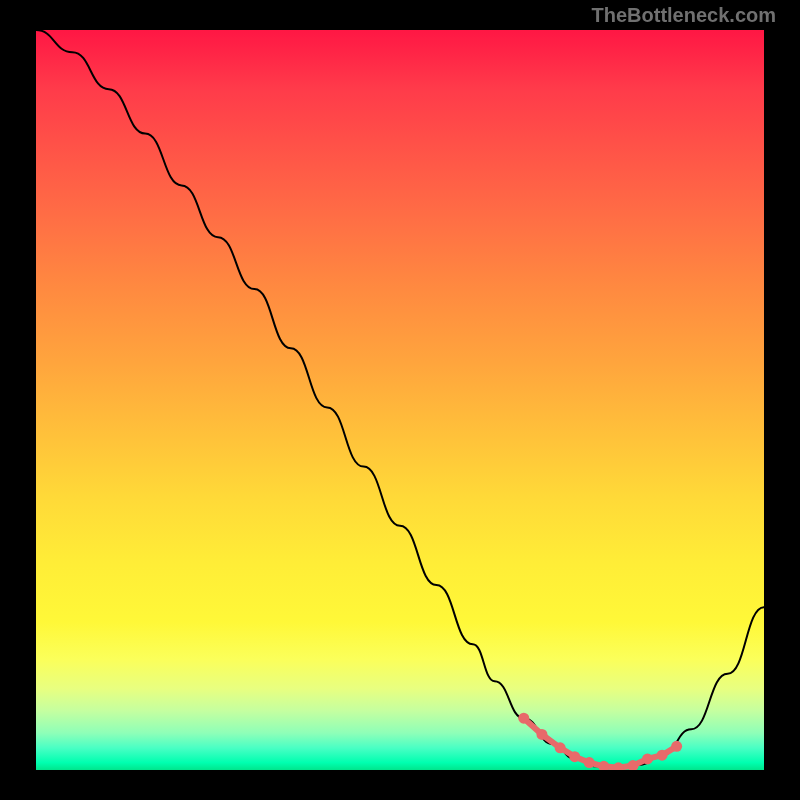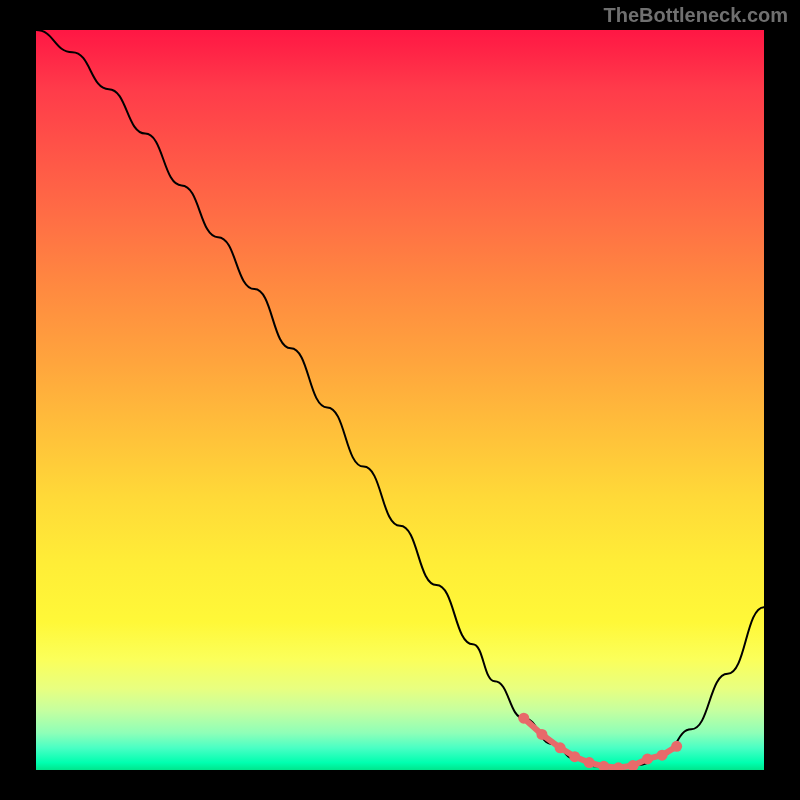--- a/index.html
+++ b/index.html
@@ -7,21 +7,21 @@
     width: 800px;
     height: 800px;
     background: #000;
     position: relative;
     overflow: hidden;
     font-family: Arial, sans-serif;
   }
   .watermark {
     position: absolute;
     top: 4px;
-    right: 12px;
+    right: 24px;
     color: #707070;
     font-size: 20px;
     font-weight: bold;
     z-index: 10;
   }
   .plot-area {
     position: absolute;
     left: 36px;
     top: 30px;
     width: 728px;

